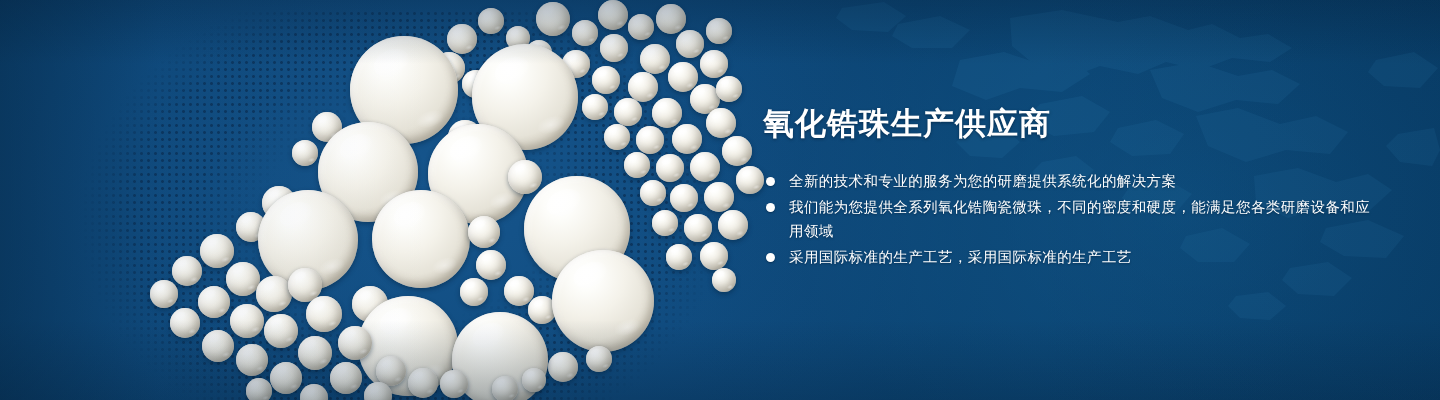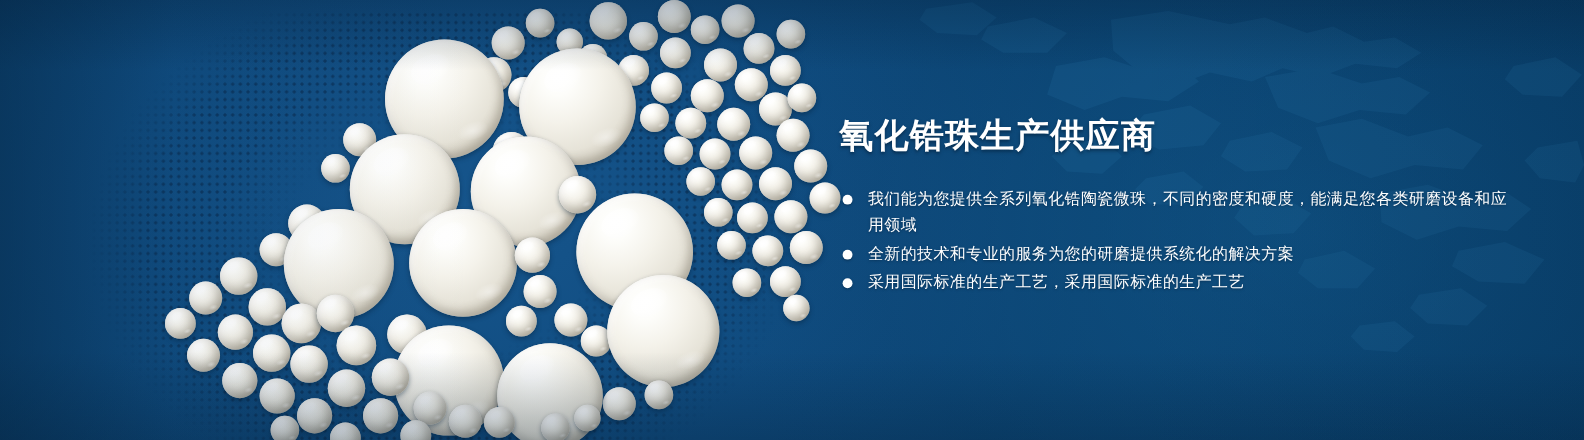--- a/index.html
+++ b/index.html
@@ -299,25 +299,25 @@
   </div>
 
   <div class="bg-vignette"></div>
 
   <div class="copy">
     <h1 class="headline">氧化锆珠生产供应商</h1>
 
     <ul class="bullets">
       <li class="bullet">
         <span class="dot"></span>
-        <span class="bullet-text">我们能为您提供全系列氧化锆陶瓷微珠，不同的密度和硬度，能满足您各类研磨设备和应用领域</span>
+        <span class="bullet-text">全新的技术和专业的服务为您的研磨提供系统化的解决方案</span>
       </li>
       <li class="bullet">
         <span class="dot"></span>
-        <span class="bullet-text">全新的技术和专业的服务为您的研磨提供系统化的解决方案</span>
+        <span class="bullet-text">我们能为您提供全系列氧化锆陶瓷微珠，不同的密度和硬度，能满足您各类研磨设备和应用领域</span>
       </li>
       <li class="bullet">
         <span class="dot"></span>
         <span class="bullet-text">采用国际标准的生产工艺，采用国际标准的生产工艺</span>
       </li>
     </ul>
   </div>
 
 </div>
 

